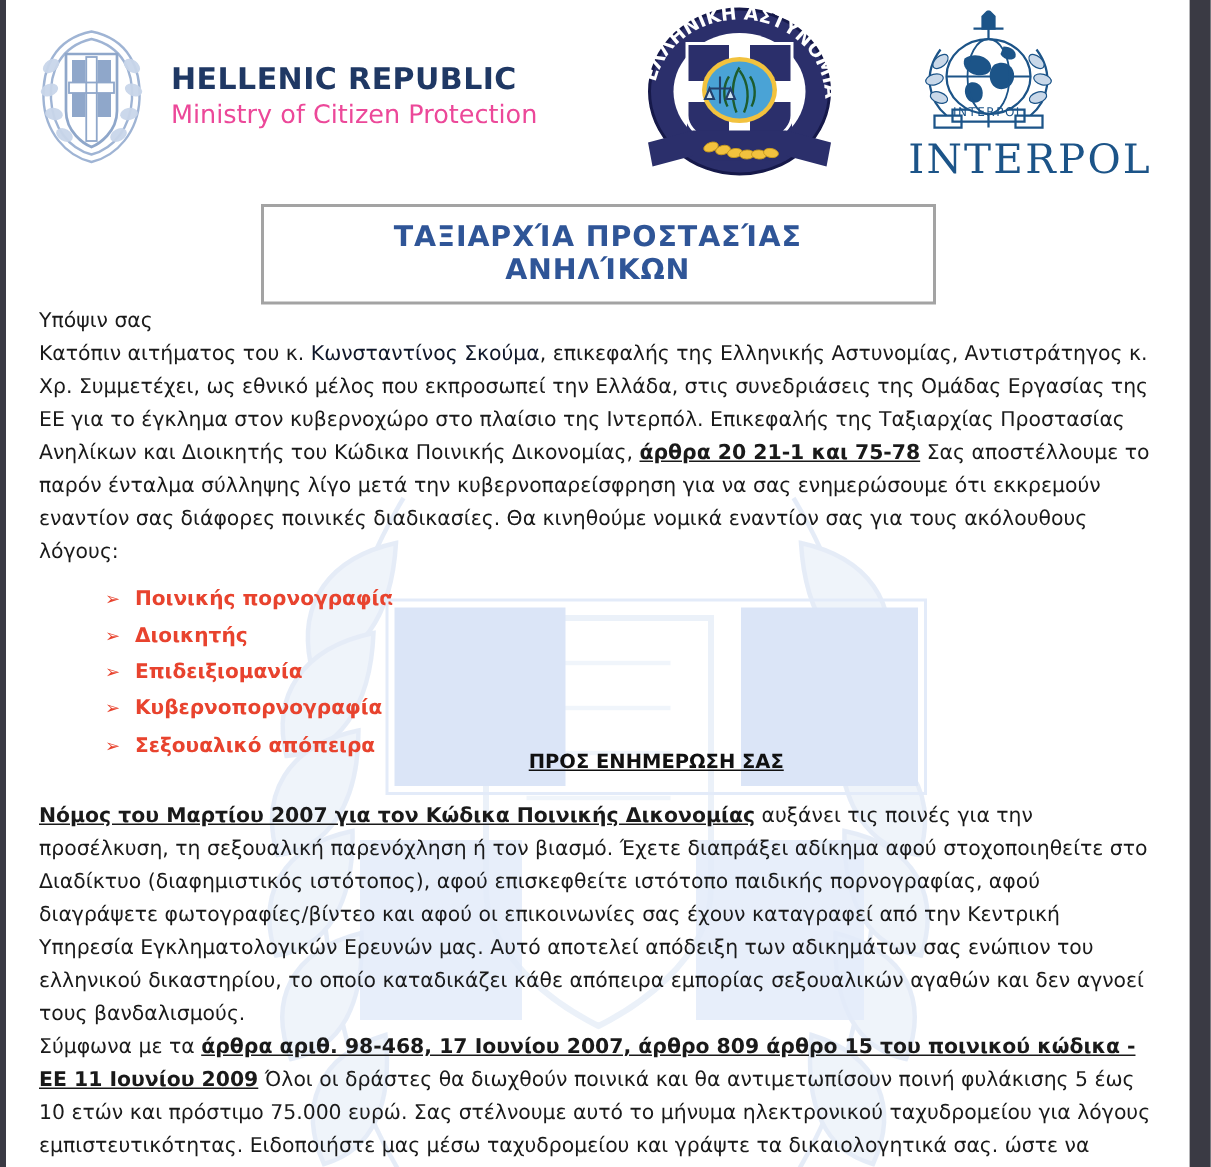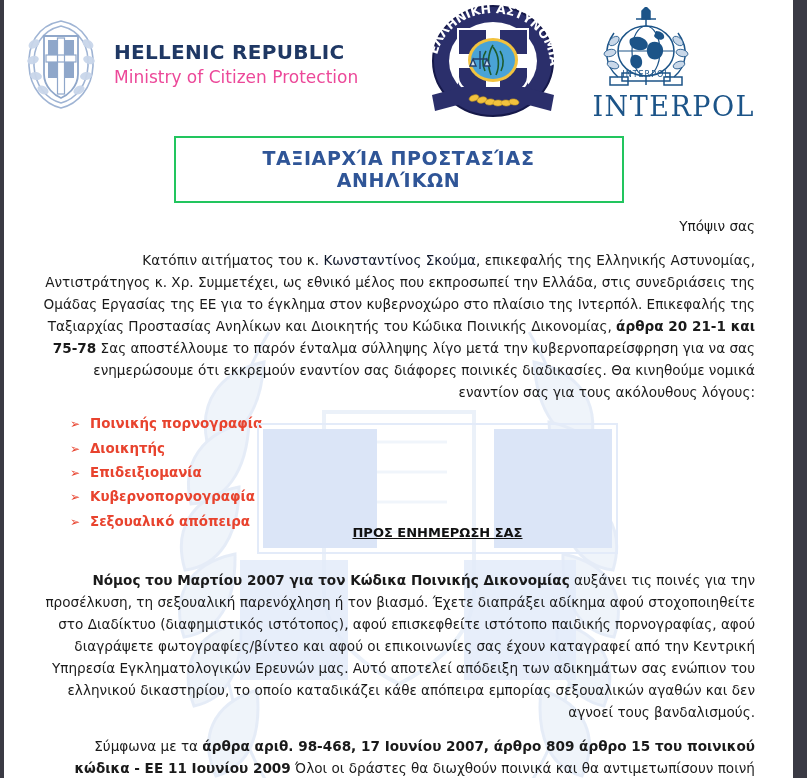--- a/index.html
+++ b/index.html
@@ -40,21 +40,21 @@
     z-index: 0;
   }
 
   
   .header {
     position: relative;
     z-index: 2;
     height: 128px;
     display: flex;
     align-items: center;
-    padding: 0 22px 0 10px;
+    padding: 0 9px 0 10px;
   }
   .hellenic-block {
     display: flex;
     align-items: center;
     margin-left: 8px;
   }
   .hellenic-text {
     margin-left: 14px;
     color: #1f3864;
   }
@@ -91,21 +91,21 @@
 
   
   .title-banner-wrap {
     position: relative;
     z-index: 2;
     display: flex;
     justify-content: center;
     margin-top: 8px;
   }
   .title-banner {
-    border: 2px solid #22c55e;
+    border: 2px solid #a3a3a3;
     padding: 9px 34px 10px 34px;
     width: 450px;
     text-align: center;
   }
   .title-banner span {
     color: #2f5597;
     font-weight: bold;
     font-size: 19px;
     letter-spacing: 0.6px;
   }
@@ -114,28 +114,28 @@
   .body-area {
     position: relative;
     z-index: 2;
     padding: 0 26px 0 22px;
     color: #1a1a1a;
   }
   p.para {
     font-family: "DejaVu Sans", "Liberation Sans", sans-serif;
     font-size: 13.6px;
     line-height: 1.62;
-    margin: 12px;
-    text-align: right;
+    margin: 0;
+    text-align: left;
     color: #1a1a1a;
   }
   .p-attn { margin-top: 16px; }
   .p-1 { margin-top: 22px; }
   .red { color: #0f172a; }
-  .ul-bold { font-weight: bold; }
+  .ul-bold { font-weight: bold; text-decoration: underline; }
 
   
   .mid-row {
     position: relative;
     z-index: 2;
     margin-top: 14px;
     height: 140px;
   }
   ul.charges {
     list-style: none;

